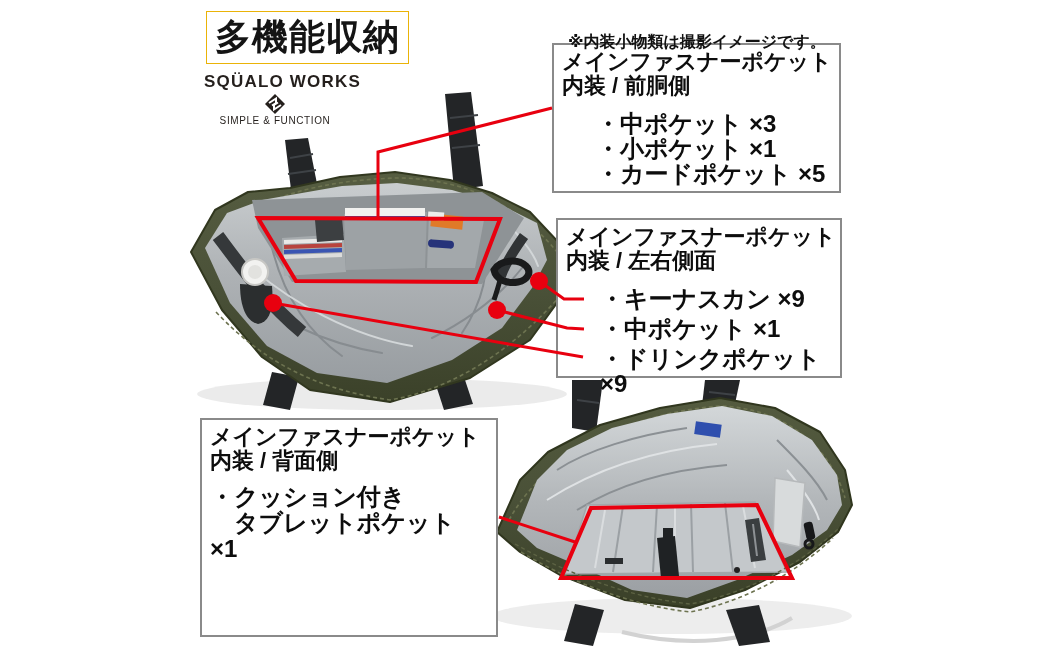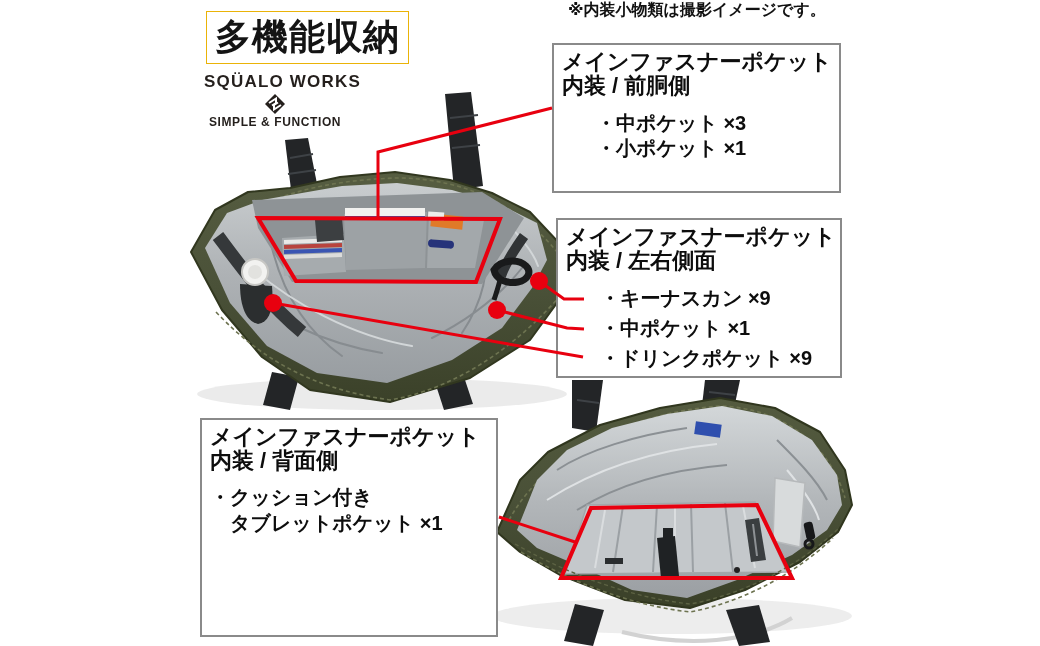--- a/index.html
+++ b/index.html
@@ -7,34 +7,34 @@
           font-family:"Liberation Sans","DejaVu Sans",sans-serif;color:#0d0d0d;}
 
   
   .title-box{position:absolute;left:206px;top:11px;width:203px;height:53px;border:1px solid #eab308;
              box-sizing:border-box;display:flex;align-items:center;justify-content:center;background:#fff;z-index:20;}
   .title-box span{font-size:36px;font-weight:800;letter-spacing:1px;color:#141414;}
 
   .brand{position:absolute;left:204px;top:72px;width:142px;text-align:center;z-index:20;}
   .brand-name{font-size:17px;font-weight:700;letter-spacing:1.2px;color:#241f1c;white-space:nowrap;}
   .brand-mark{width:22px;height:22px;margin:1px auto 0;}
-  .brand-tag{font-size:12px;font-weight:700;letter-spacing:0.6px;color:#241f1c;white-space:nowrap;}
-
-  .note{position:absolute;left:568px;top:0;font-size:16px;font-weight:600;color:#111;z-index:20;white-space:nowrap;}
+  .brand-tag{font-size:10px;font-weight:400;letter-spacing:0.6px;color:#241f1c;white-space:nowrap;}
+
+  .note{position:absolute;left:568px;top:32px;font-size:16px;font-weight:600;color:#111;z-index:20;white-space:nowrap;}
 
   
   .co{position:absolute;background:#ffffff;border:2px solid #8a8a8a;box-sizing:border-box;
       padding:5px 8px 0 8px;z-index:10;}
   .co-front{left:552px;top:43px;width:289px;height:150px;}
   .co-sides{left:556px;top:218px;width:286px;height:160px;}
   .co-back{left:200px;top:418px;width:298px;height:219px;}
   .co-title{font-size:22px;line-height:24px;font-weight:700;white-space:nowrap;}
   .co-items{margin-top:13px;}
   .co-front .co-items,.co-sides .co-items{margin-left:34px;}
-  .co-item{font-size:20px;line-height:25px;font-weight:700;white-space:pre-line;}
+  .co-item{font-size:24px;line-height:25px;font-weight:700;white-space:pre-line;}
   .co-sides .co-item{margin-bottom:5px;}
   .co-back .co-items{margin-top:11px;}
   .co-back .co-item{line-height:26px;margin-bottom:13px;}
 
   
   .photo{position:absolute;z-index:5;}
   .photo-top{left:182px;top:88px;}
   .photo-bottom{left:487px;top:380px;}
   .overlay{position:absolute;left:0;top:0;z-index:50;pointer-events:none;}
 </style>
@@ -186,20 +186,21 @@
   </div>
 
   <div class="note">※内装小物類は撮影イメージです。</div>
 
   <div class="co co-front">
     <div class="co-title">メインファスナーポケット</div>
     <div class="co-title">内装 / 前胴側</div>
     <div class="co-items">
       <div class="co-item">・中ポケット ×3</div>
       <div class="co-item">・小ポケット ×1</div>
+      <div class="co-item">・カードポケット ×5</div>
     </div>
   </div>
 
   <div class="co co-sides">
     <div class="co-title">メインファスナーポケット</div>
     <div class="co-title">内装 / 左右側面</div>
     <div class="co-items">
       <div class="co-item">・キーナスカン ×9</div>
       <div class="co-item">・中ポケット ×1</div>
       <div class="co-item">・ドリンクポケット ×9</div>

